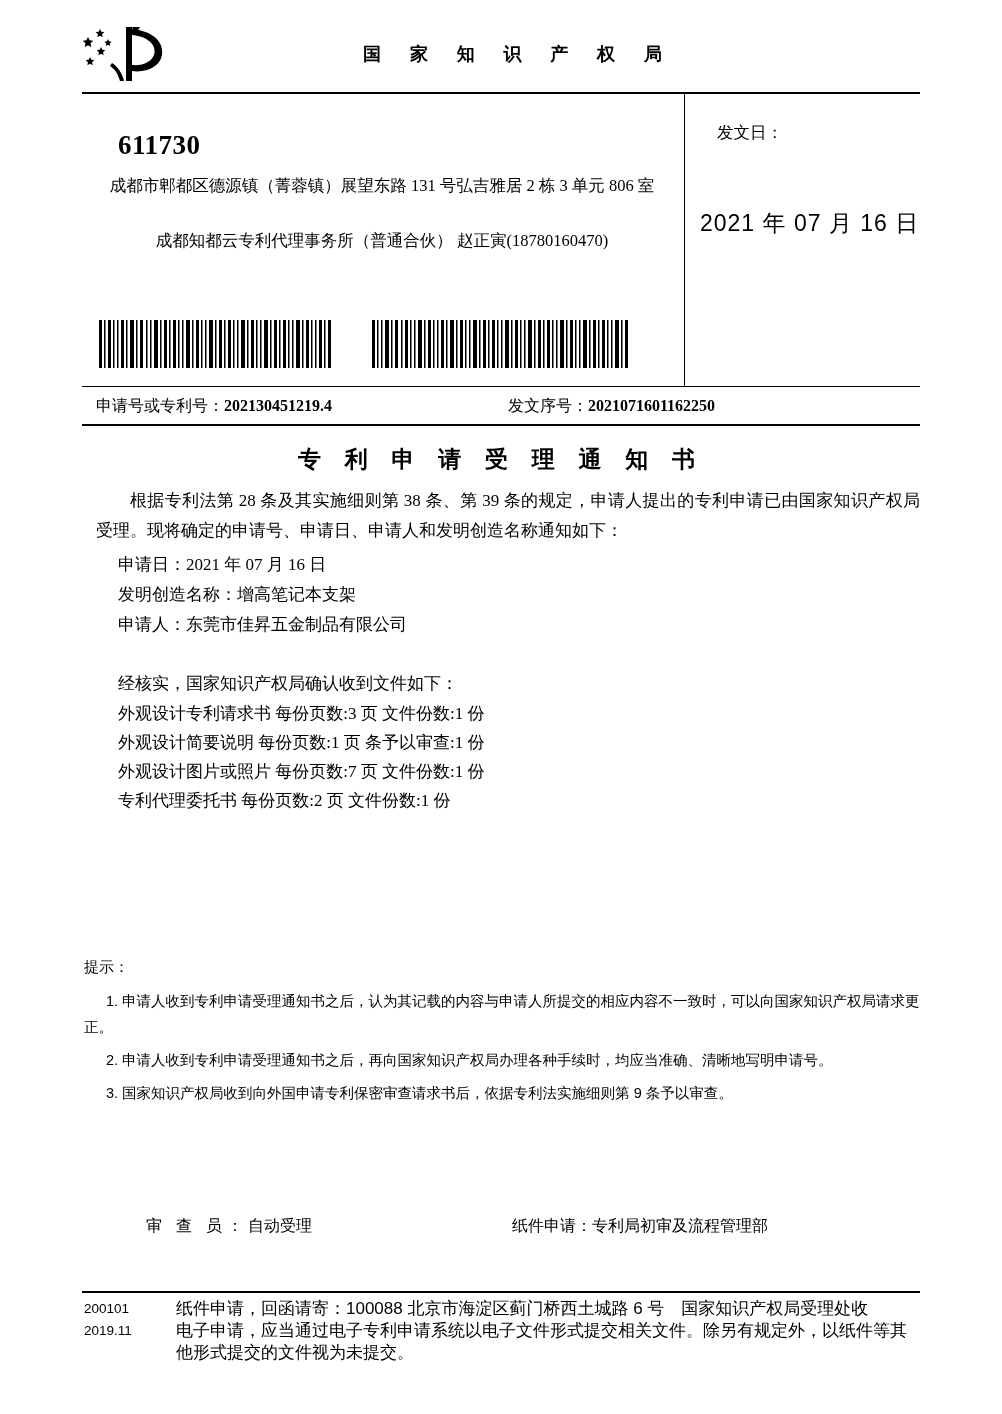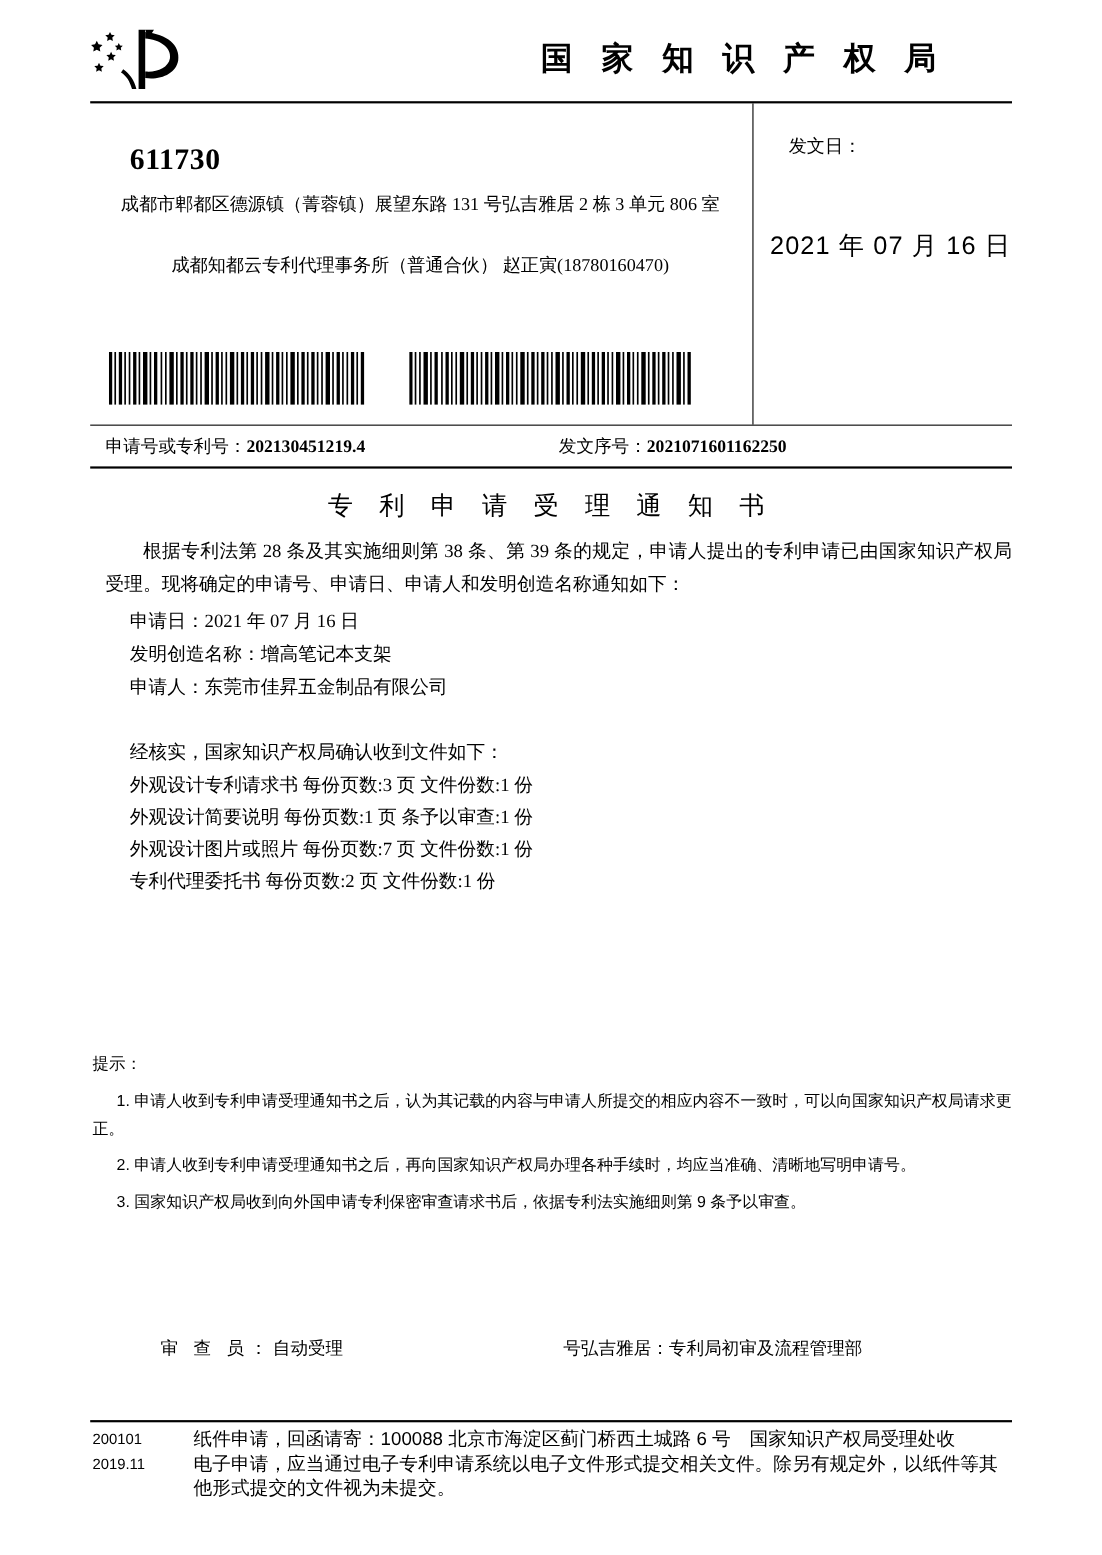--- a/index.html
+++ b/index.html
@@ -32,26 +32,26 @@
   }
   .logo {
     width: 92px;
     height: 62px;
     position: relative;
     flex: 0 0 auto;
   }
   .logo svg { display: block; }
   .header-title {
     flex: 1 1 auto;
-    text-align: right;
-    font-size: 29px;
+    text-align: center;
+    font-size: 18px;
     font-weight: bold;
     letter-spacing: 9px;
     padding-right: 60px;
-    font-family: Liberation Sans, sans-serif;
+    font-family: Liberation Mono, monospace;
   }
 
   .rule {
     position: absolute;
     background: #000;
   }
 
   
   .rule-top1 { left: 82px; top: 92px; width: 838px; height: 2px; }
 
@@ -134,21 +134,21 @@
   .serno b { font-weight: bold; }
 
   
   .doc-title {
     position: absolute;
     left: 82px;
     top: 444px;
     width: 838px;
     text-align: center;
     font-size: 23px;
-    font-weight: normal;
+    font-weight: bold;
     letter-spacing: 9px;
   }
 
   
   .body-para {
     position: absolute;
     left: 96px;
     top: 486px;
     width: 824px;
     font-size: 17px;
@@ -428,21 +428,21 @@
   <div class="tips">
     <div>1. 申请人收到专利申请受理通知书之后，认为其记载的内容与申请人所提交的相应内容不一致时，可以向国家知识产权局请求更正。</div>
     <div>2. 申请人收到专利申请受理通知书之后，再向国家知识产权局办理各种手续时，均应当准确、清晰地写明申请号。</div>
     <div>3. 国家知识产权局收到向外国申请专利保密审查请求书后，依据专利法实施细则第 9 条予以审查。</div>
   </div>
 
   <div class="examiner">
     <span class="lbl">审 查 员：</span><span>自动受理</span>
   </div>
   <div class="department">
-    <span>号弘吉雅居：</span><span>专利局初审及流程管理部</span>
+    <span>纸件申请：</span><span>专利局初审及流程管理部</span>
   </div>
 
   <div class="rule bottom-rule"></div>
 
   <div class="footer-codes">
     <div>200101</div>
     <div>2019.11</div>
   </div>
   <div class="footer-text">
     <div>纸件申请，回函请寄：100088 北京市海淀区蓟门桥西土城路 6 号　国家知识产权局受理处收</div>

